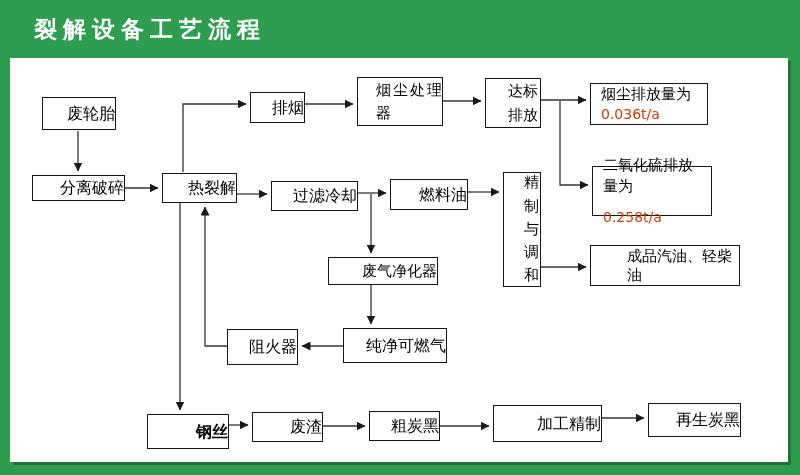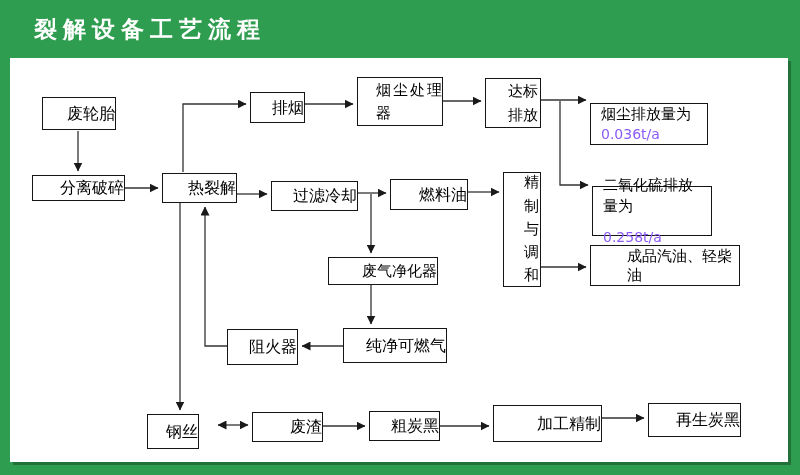--- a/index.html
+++ b/index.html
@@ -29,24 +29,23 @@
     background:#ffffff; border:1.4px solid #151515;
     display:flex; align-items:center; justify-content:flex-end;
     font-size:16px; color:#000; line-height:1.25;
   }
   .node--wrap span   { width:66px; word-break:break-all; text-align:justify; line-height:1.5; font-size:15px; }
   .node--twoline span{ width:34px; word-break:break-all; text-align:center; line-height:1.6; font-size:15px; }
   .node--vert span   { width:17px; word-break:break-all; text-align:center; line-height:1.55; font-size:15px; }
   .node--info {
     flex-direction:column; align-items:flex-start; justify-content:center;
     padding:2px 6px 2px 10px;
-    margin-top:20px;
   }
   .node--info .info-label { font-size:15px; line-height:1.35; }
-  .node--info .info-value { font-size:14px; color:#8b5cf6; line-height:1.35; }
+  .node--info .info-value { font-size:14px; color:#c2410c; line-height:1.35; }
 </style>
 </head>
 <body>
 
 <div class="canvas">
 
   <div class="header">
     <span class="title">裂解设备工艺流程</span>
   </div>
 
@@ -140,21 +139,21 @@
   </div>
 
   <div class="node" style="left:227px; top:329px; width:71px; height:36px;">
     <span>阻火器</span>
   </div>
 
   <div class="node" style="left:343px; top:328px; width:104px; height:35px;">
     <span>纯净可燃气</span>
   </div>
 
-  <div class="node" style="left:147px; top:414px; width:52px; height:35px;">
+  <div class="node" style="left:147px; top:414px; width:82px; height:35px;font-weight:bold;">
     <span>钢丝</span>
   </div>
 
   <div class="node" style="left:252px; top:412px; width:71px; height:30px;">
     <span>废渣</span>
   </div>
 
   <div class="node" style="left:369px; top:411px; width:71px; height:30px;">
     <span>粗炭黑</span>
   </div>

